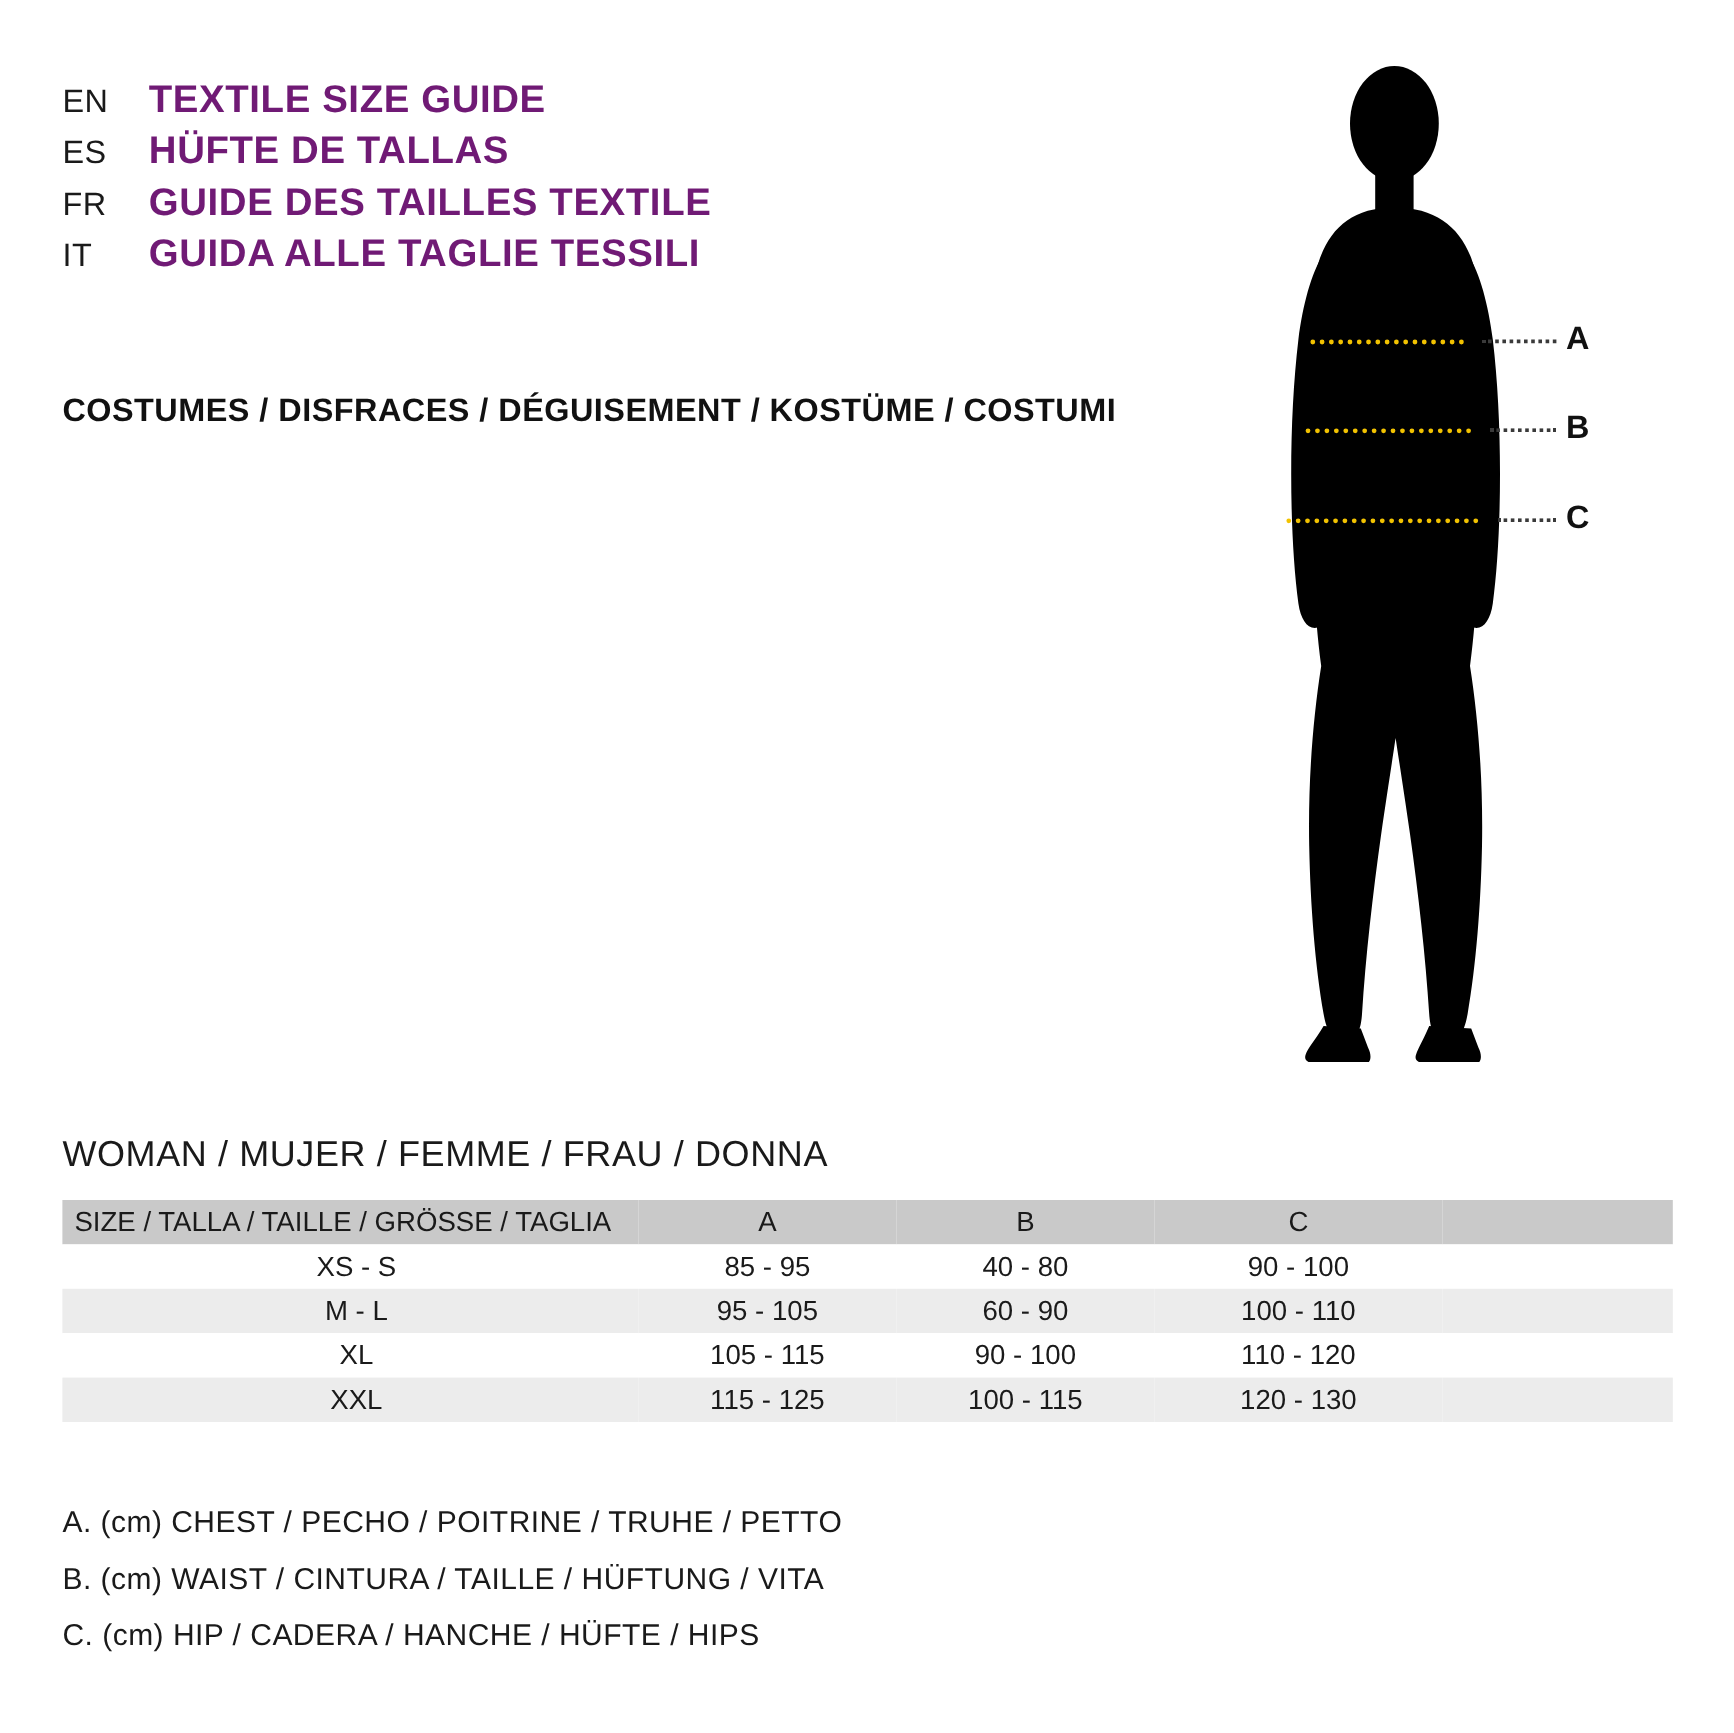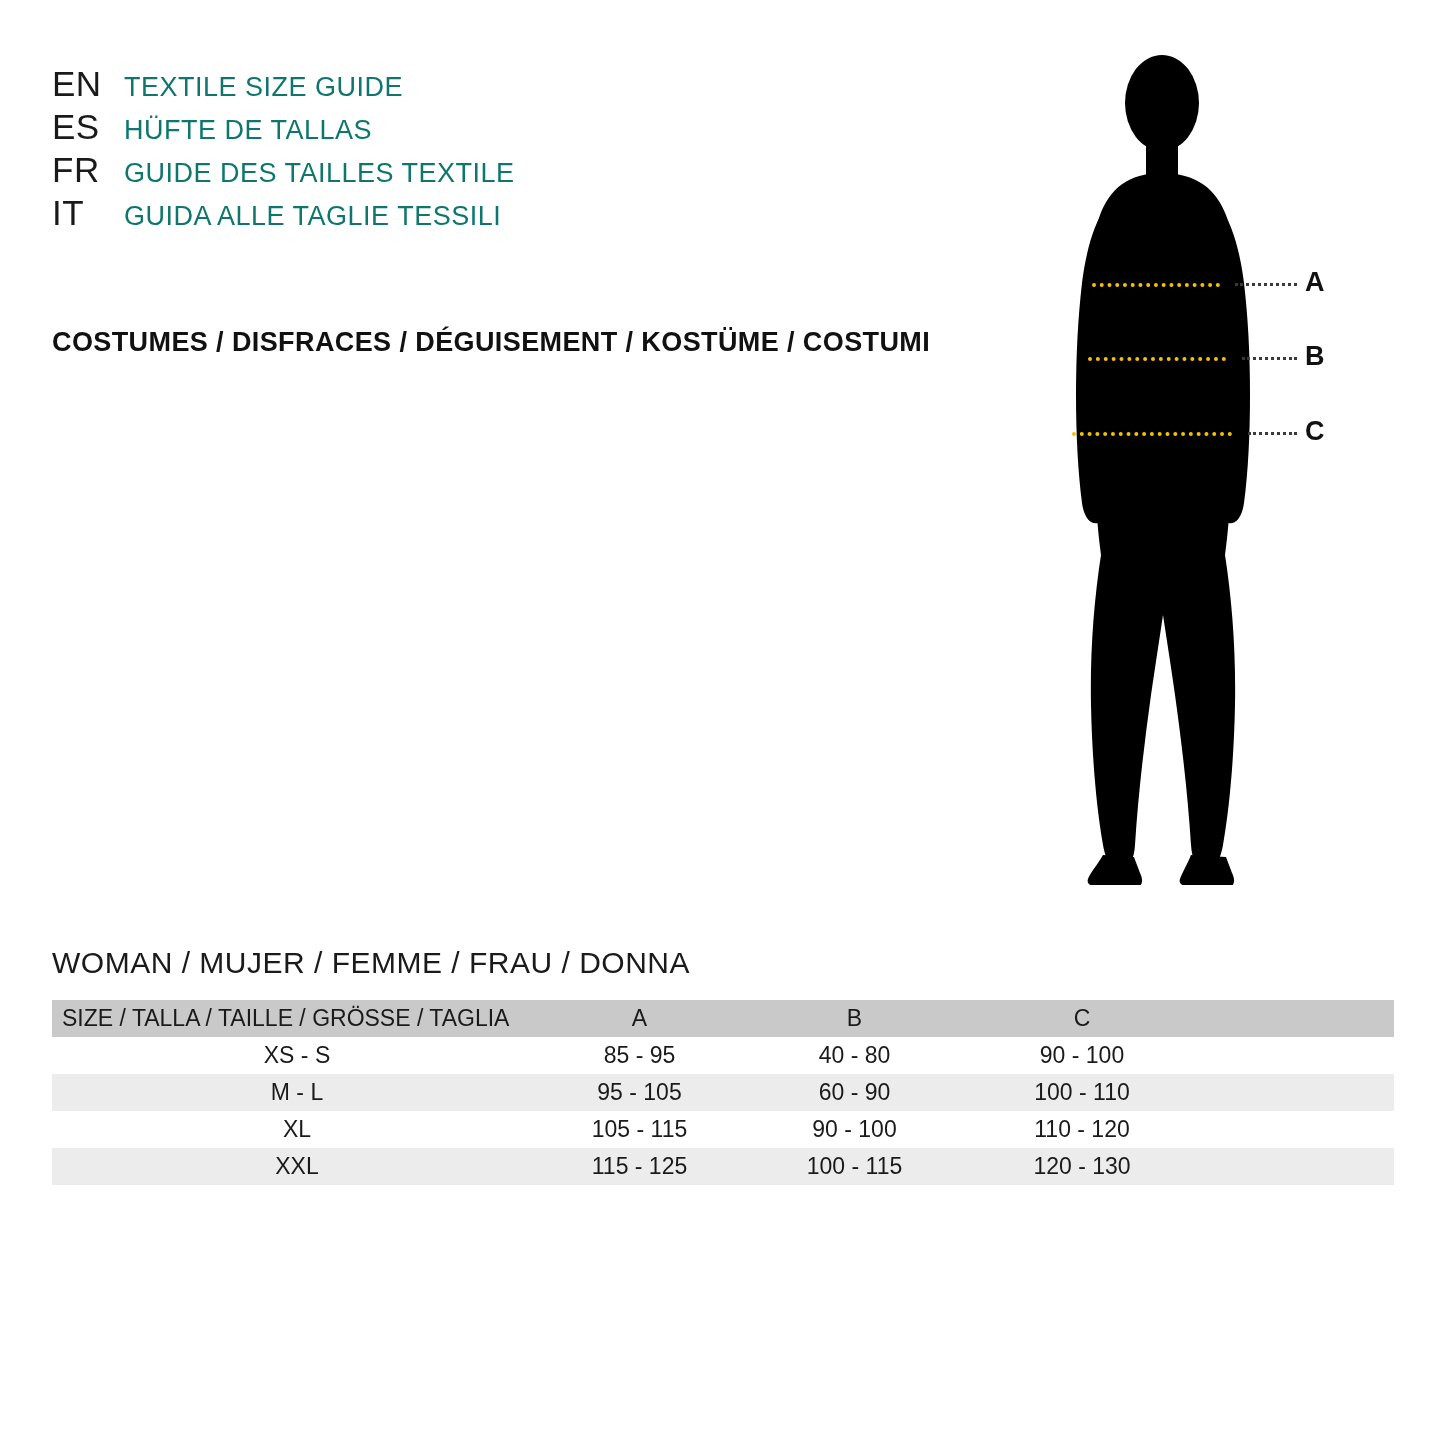--- a/index.html
+++ b/index.html
@@ -28,28 +28,29 @@
     top: 64px;
     width: 980px;
   }
   .lang-row {
     display: flex;
     align-items: baseline;
     height: 43px;
   }
   .lang-code {
     width: 72px;
-    font-size: 35px;
-    letter-spacing: 0.5px;
-    color: #1a1a1a;
-  }
-  .lang-text {
     font-size: 27px;
     letter-spacing: 0.5px;
-    color: #0f766e;
+    color: #1a1a1a;
+  }
+  .lang-text {
+    font-size: 32px;
+    letter-spacing: 0.5px;
+    color: #701a75;
+    font-weight: bold;
   }
   .costumes-line {
     position: absolute;
     left: 52px;
     top: 327px;
     font-size: 27px;
     font-weight: bold;
     letter-spacing: 0.4px;
     color: #111111;
   }
@@ -282,14 +283,19 @@
       <tr>
         <td class="label-col">XXL</td>
         <td class="val-col col-a">115 - 125</td>
         <td class="val-col col-b">100 - 115</td>
         <td class="val-col col-c">120 - 130</td>
         <td class="col-tail"></td>
       </tr>
     </tbody>
   </table>
 
+  <div class="legend">
+    <div class="legend-row">A. (cm) CHEST / PECHO / POITRINE / TRUHE / PETTO</div>
+    <div class="legend-row">B. (cm) WAIST / CINTURA / TAILLE / HÜFTUNG / VITA</div>
+    <div class="legend-row">C. (cm) HIP / CADERA / HANCHE / HÜFTE / HIPS</div>
+  </div>
 
 </div>
 
 </body></html>

